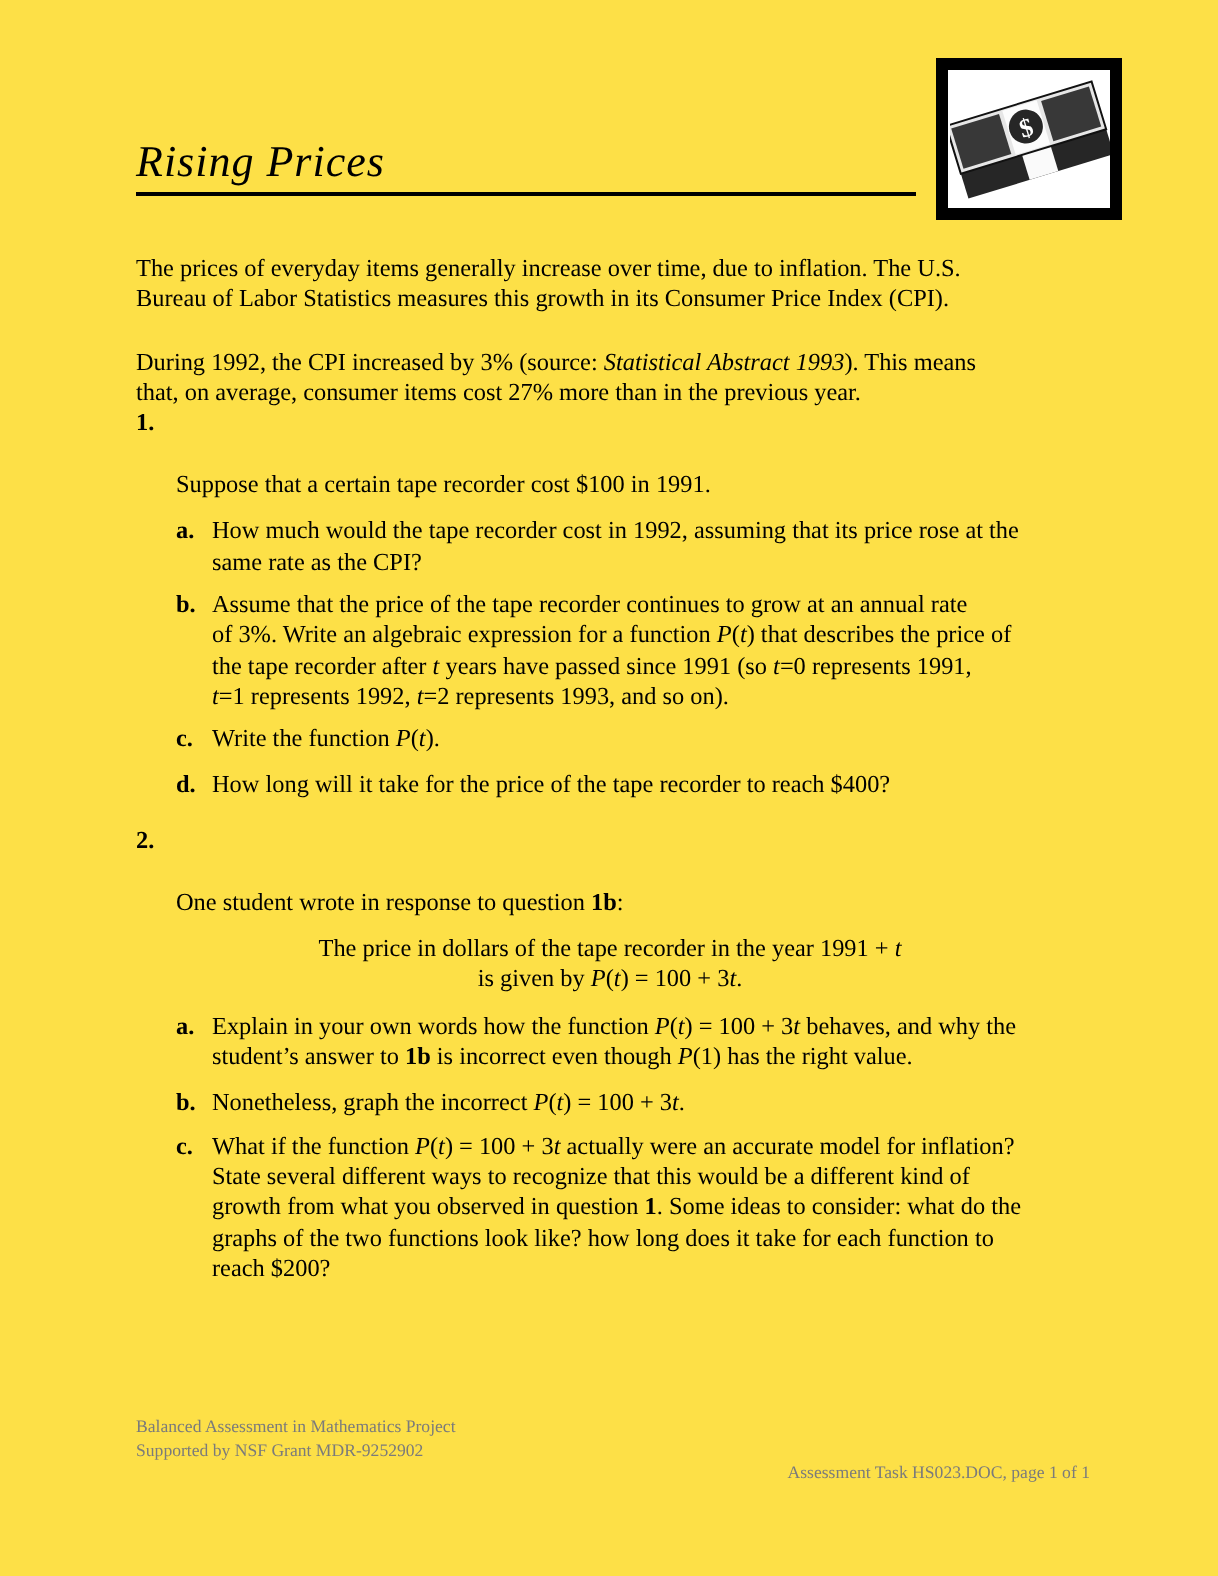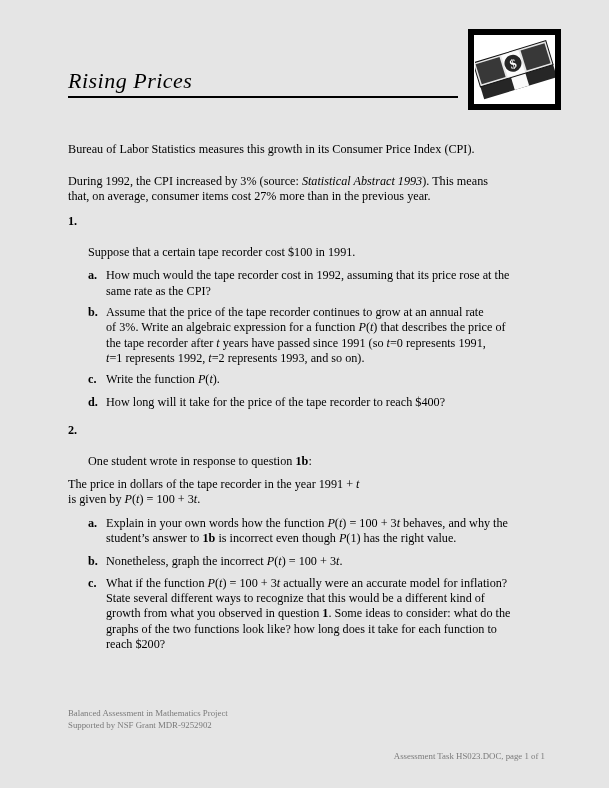--- a/index.html
+++ b/index.html
@@ -1,19 +1,19 @@
 <!DOCTYPE html>
 <html><head>
 <meta charset="utf-8">
 <style>
   html,body{margin:0;padding:0;background:#ffffff;}
   .page{
     position:relative;
     width:609px;height:788px;
-    background:#e5e5e5;
+    background:#fde047;
     font-family:"Liberation Serif","DejaVu Serif",serif;
     color:#000000;
     overflow:hidden;
   }
   .title{
     position:absolute;left:68px;top:68px;
     font-size:22px;font-style:italic;letter-spacing:.5px;
   }
   .title-rule{
     position:absolute;left:68px;top:96px;width:390px;height:2px;background:#000000;
@@ -21,39 +21,39 @@
   .money{
     position:absolute;left:468px;top:29px;width:93px;height:81px;
     border:6px solid #000000;background:#ffffff;box-sizing:border-box;
     display:flex;align-items:center;justify-content:center;
   }
   .content{
     position:absolute;left:68px;top:127px;width:474px;
     font-size:12.2px;line-height:15.3px;
   }
   .para{margin:0 0 16px 0;}
-  .para.tight{margin-bottom:10px;}
+  .para.tight{margin-bottom:0;}
   .q{display:flex;margin:0 0 8px 0;}
   .q-marker{flex:none;width:20px;font-weight:700;}
   .q-body{flex:1;margin-top:31px;}
   .sub{display:flex;margin:0 0 6px 20px;}
   .sub-marker{flex:none;width:18px;font-weight:700;}
   .sub-body{flex:1;}
   .mb7{margin-bottom:7px;}
   .mb13{margin-bottom:13px;}
-  .center-block{text-align:left;margin:2px 0 8px 0;}
+  .center-block{text-align:center;margin:2px 0 8px 0;}
   .s-i{font-style:italic;}
   .s-b{font-weight:700;}
   .footer-left{
     position:absolute;left:68px;top:708px;
     font-size:8.8px;line-height:11.6px;color:#7b7b7b;
   }
   .footer-right{
     position:absolute;right:64px;top:731px;text-align:right;
-    font-size:8.8px;line-height:11.6px;color:#7b7b7b;margin-top:20px;
+    font-size:8.8px;line-height:11.6px;color:#7b7b7b;
   }
 </style>
 </head>
 <body>
 
 <div class="page">
 
   <div class="title">Rising Prices</div>
   <div class="title-rule"></div>
 
@@ -67,21 +67,21 @@
         <rect x="51" y="16" width="25" height="21" fill="#383838"></rect>
         <rect x="31" y="15" width="18" height="23" fill="#fcfcfc"></rect>
         <circle cx="40" cy="26" r="8.5" fill="#262626"></circle>
         <text x="40" y="31" text-anchor="middle" font-size="13" font-weight="bold" fill="#ffffff">$</text>
       </g>
     </svg>
   </div>
 
   <div class="content">
 
-    <p class="para"><br><span>Bureau of Labor Statistics measures this growth in its Consumer Price Index (CPI).</span></p>
+    <p class="para"><span>The prices of everyday items generally increase over time, due to inflation. The U.S.</span><br><span>Bureau of Labor Statistics measures this growth in its Consumer Price Index (CPI).</span></p>
     <p class="para tight"><span>During 1992, the CPI increased by 3% (source: </span><span class="s-i">Statistical Abstract 1993</span><span>). This means</span><br><span>that, on average, consumer items cost 27% more than in the previous year.</span></p>
 
     <div class="q">
       <span class="q-marker">1.</span>
       <span class="q-body"><span>Suppose that a certain tape recorder cost $100 in 1991.</span></span>
     </div>
 
     <div class="sub">
       <span class="sub-marker">a.</span>
       <span class="sub-body"><span>How much would the tape recorder cost in 1992, assuming that its price rose at the</span><br><span>same rate as the CPI?</span></span>

